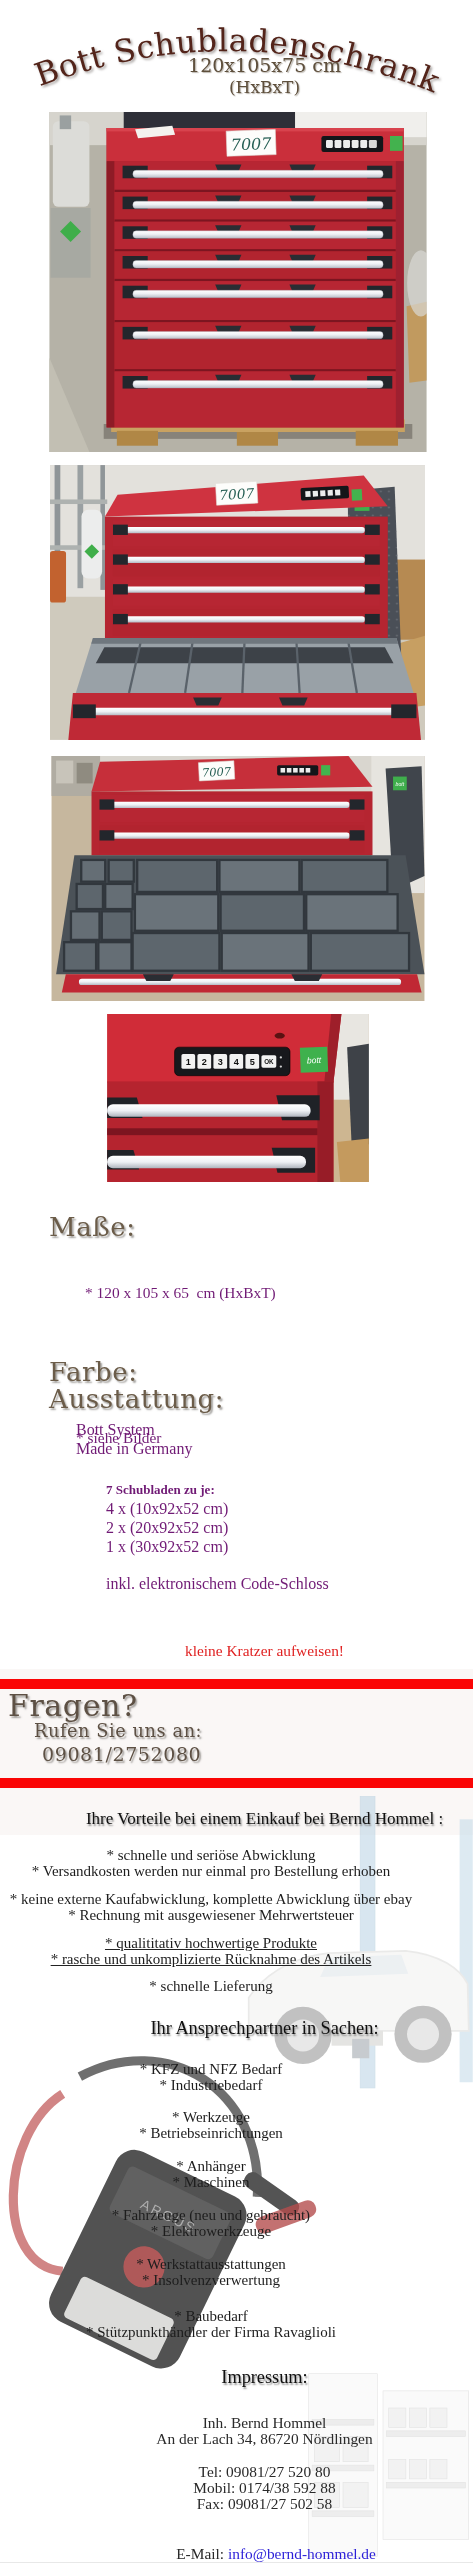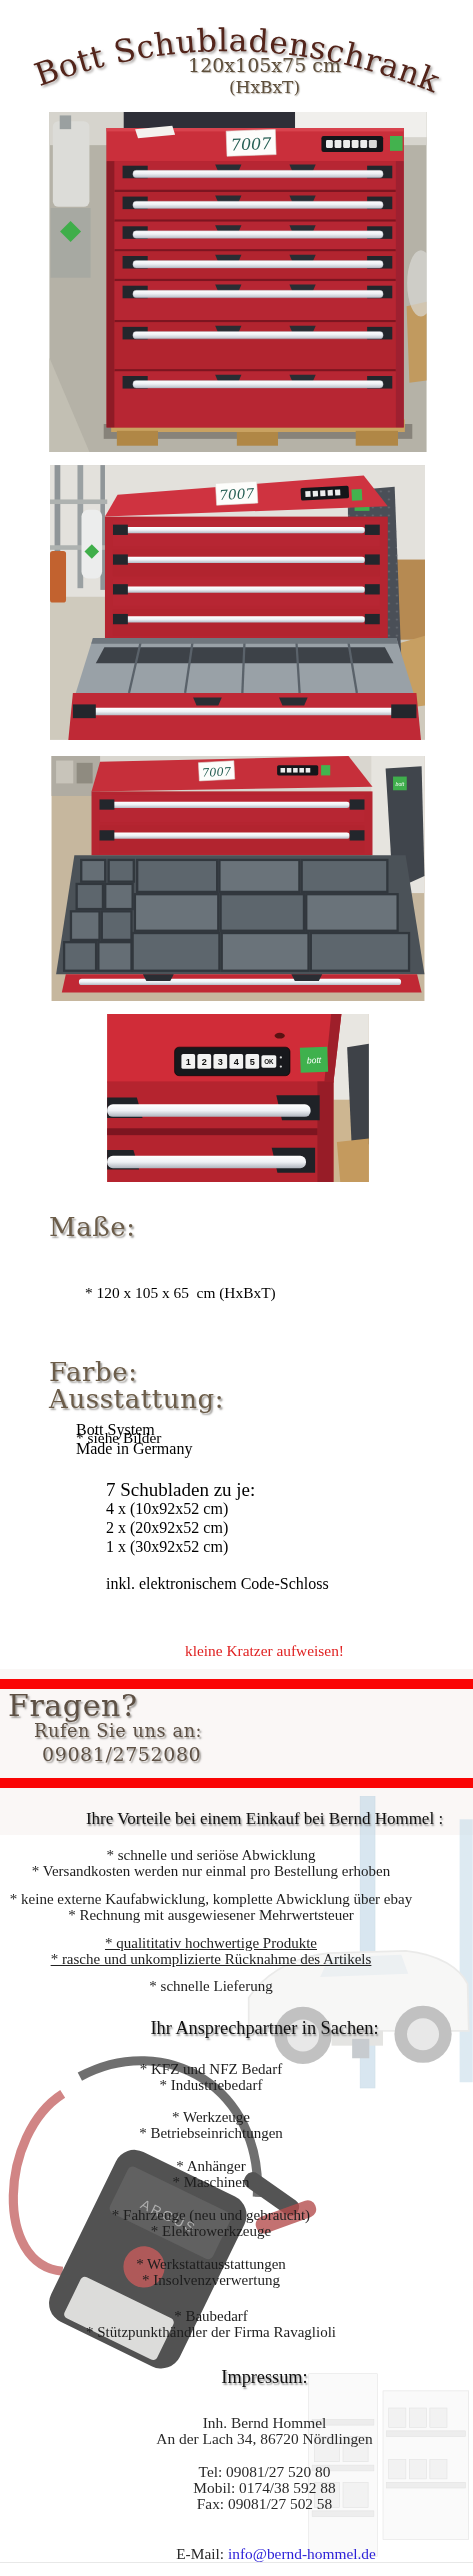--- a/index.html
+++ b/index.html
@@ -3,21 +3,21 @@
 <meta charset="utf-8">
 <style>
   html,body{margin:0;padding:0;background:#fff;}
   #page{position:relative;width:473px;height:2576px;background:#ffffff;overflow:hidden;
         font-family:"Liberation Serif",serif;color:#222;}
   .abs{position:absolute;}
   .ctr{left:0;width:473px;text-align:center;padding-left:28px;}
   .fancy{font-family:"DejaVu Serif",serif;color:#6b5c49;
          text-shadow:1.7px 1.7px 1.7px rgba(90,85,80,.55);letter-spacing:0.6px;}
   .subtl{font-family:"DejaVu Serif",serif;color:#5e4f3c;text-shadow:1.1px 1.1px 1.1px #b9b4ad;}
-  .body-line{font-size:15px;color:#000000;white-space:pre-wrap;line-height:16.6px;}
+  .body-line{font-size:15px;color:#701a75;white-space:pre-wrap;line-height:16.6px;}
   .list-block{left:0;width:422px;text-align:center;}
   .list-block div{font-size:15px;color:#1d1d1d;line-height:16px;white-space:pre-wrap;}
   .bold-head{font-weight:normal;color:#101010;text-shadow:1.1px 1.7px 1.7px rgba(120,120,120,.8);}
   .redbar{left:0;width:473px;background:#fa0505;}
   .notice{color:#e02121;font-size:15.4px;line-height:17px;}
   .imp div{font-size:15.4px;line-height:16px;color:#2a2a2a;}
   a.email{color:#2b1fd8;text-decoration:none;}
   svg{display:block;}
   .band{left:0;width:473px;background:#faf7f6;}
 </style>
@@ -330,21 +330,21 @@
 
   <div class="abs fancy" style="left:49px;top:1357px;font-size:26px;">Farbe:</div>
   <div class="abs body-line" style="left:76px;top:1430px;font-size:15.4px;">* siehe Bilder</div>
 
   <div class="abs fancy" style="left: 49px; top: 1384px; font-size: 26px;">Ausstattung:</div>
   <div class="abs" style="left: 76px; top: 1420px;">
     <div class="body-line" style="font-size:16px;line-height:19px;">Bott System</div>
     <div class="body-line" style="font-size:16px;line-height:19px;">Made in Germany</div>
   </div>
   <div class="abs" style="left: 106px; top: 1480px;">
-    <div class="body-line" style="font-size:19px;line-height:19px;">7 Schubladen zu je:</div>
+    <div class="body-line" style="font-size:13px;line-height:19px;font-weight:bold;">7 Schubladen zu je:</div>
     <div class="body-line" style="font-size:16px;line-height:19px;">4 x (10x92x52 cm)</div>
     <div class="body-line" style="font-size:16px;line-height:19px;">2 x (20x92x52 cm)</div>
     <div class="body-line" style="font-size:16px;line-height:19px;">1 x (30x92x52 cm)</div>
   </div>
   <div class="abs body-line" style="left: 106px; top: 1576px; font-size: 16px;">inkl. elektronischem Code-Schloss</div>
 
   <div class="abs ctr notice" style="top: 1642px;">kleine Kratzer aufweisen!</div>
 
   <div class="abs band" style="top: 1669px; height: 166px;"></div>
   <div class="abs redbar" style="top: 1679px; height: 9.7px;"></div>

